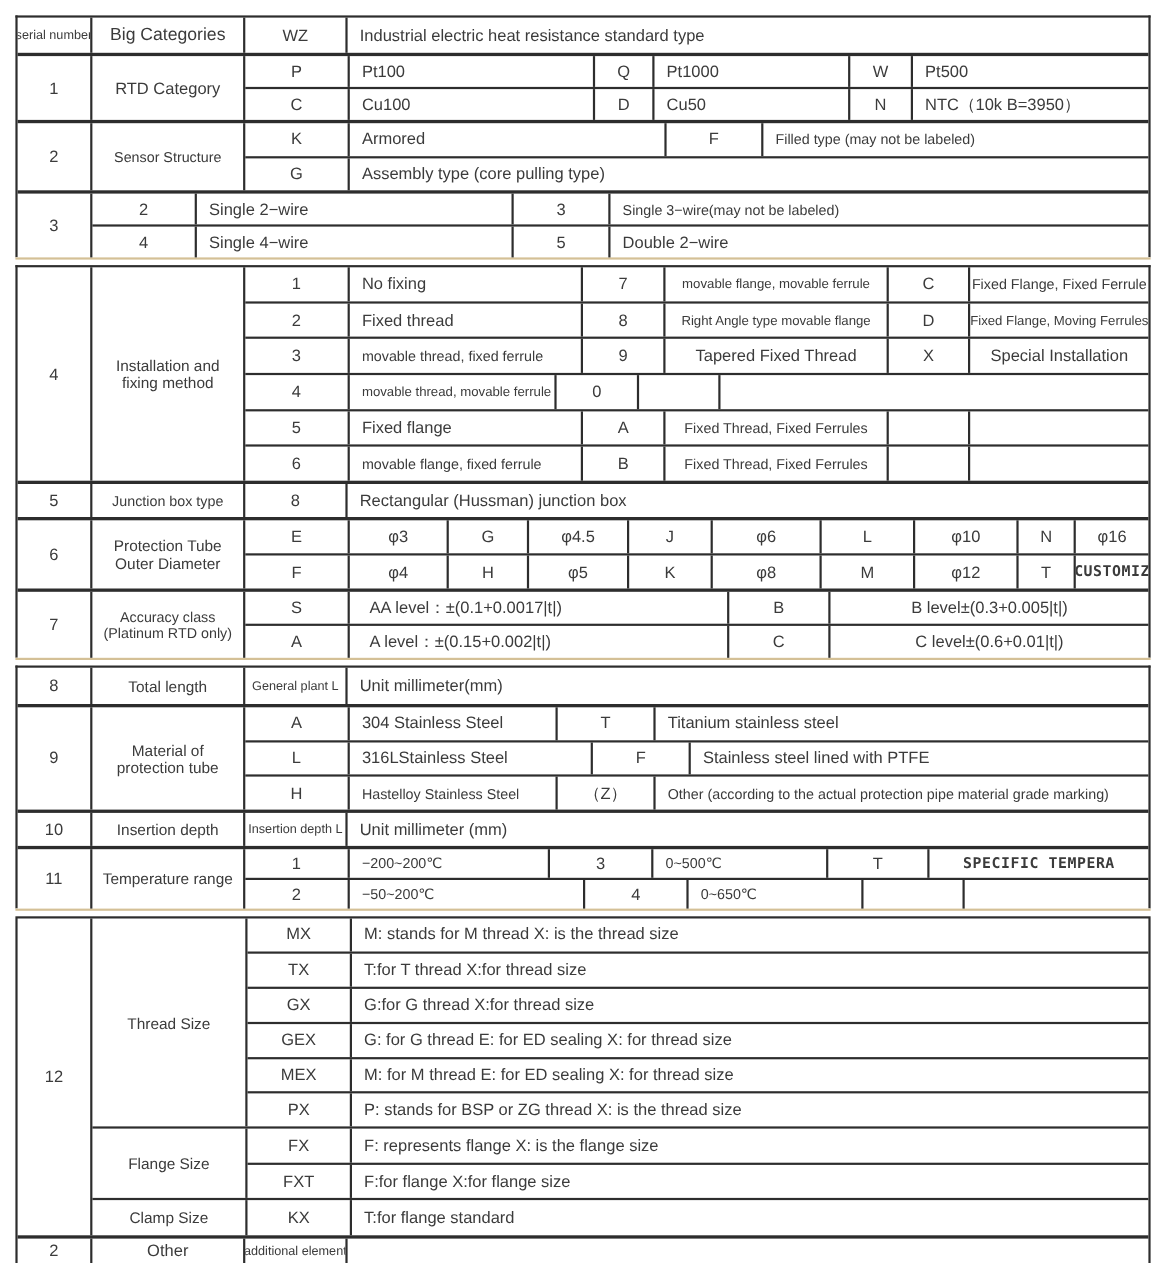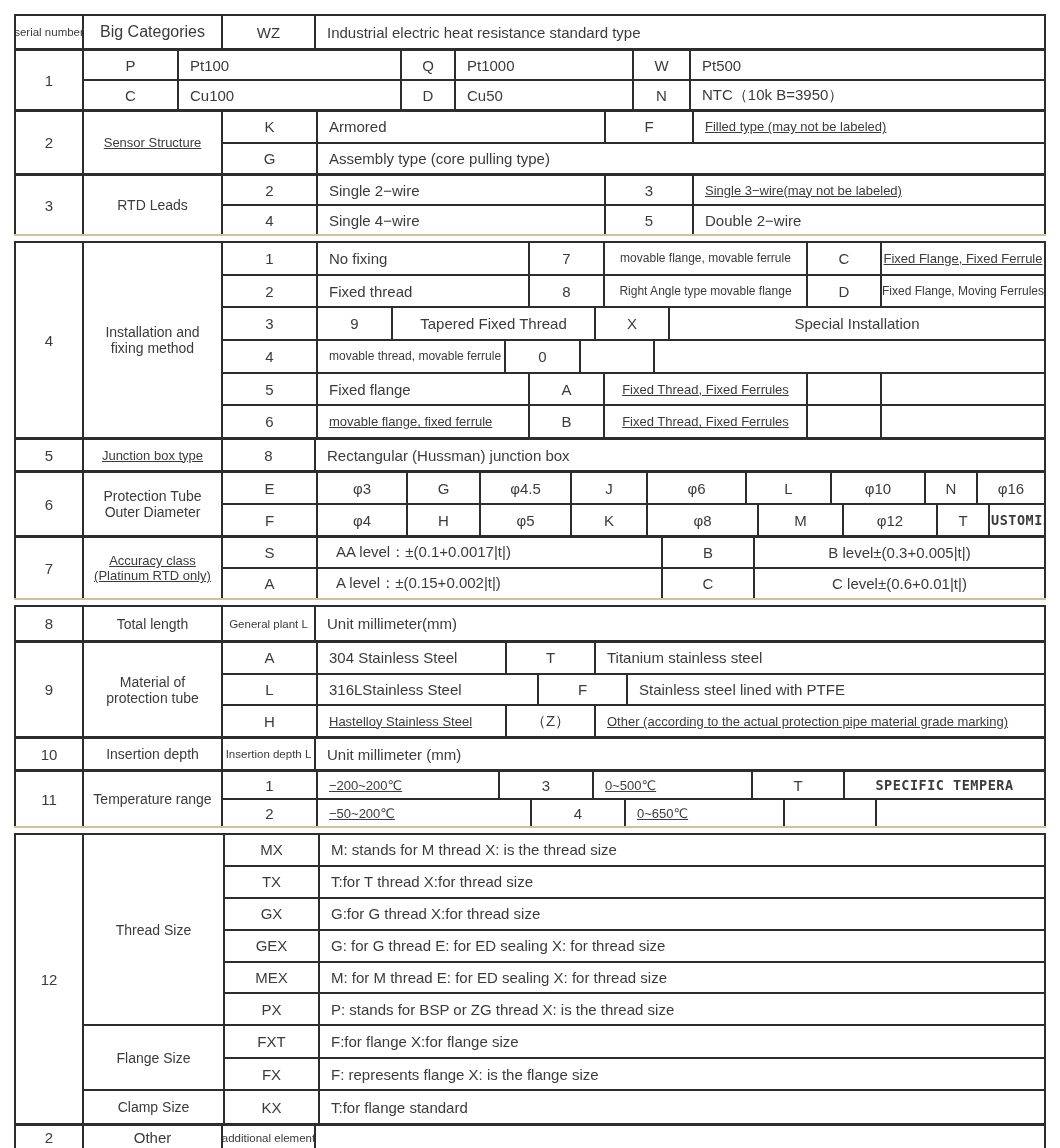--- a/index.html
+++ b/index.html
@@ -28,21 +28,21 @@
   .row { display: flex; flex: 1; min-height: 0; }
   .row + .row { border-top: 2px solid #2d2d2d; }
   .code { width: 93px; flex: none; }
   .fx { flex: none; }
   .fill { flex: 1; }
   .mid { flex: 1; display: flex; flex-direction: column; border-left: 2px solid #2d2d2d; min-width: 0; }
   .sub { display: flex; min-height: 0; }
   .sub + .sub { border-top: 2px solid #2d2d2d; }
   .fs15 { font-size: 15px; }
   .fs16 { font-size: 16px; }
-  .sm  { font-size: 13px; text-decoration: underline; }
+  .sm  { font-size: 13px; }
   .xxs { font-size: 12px; }
   .xs  { font-size: 11.5px; }
   .stencil {
     font-family: "DejaVu Sans Mono", monospace;
     font-weight: 700; letter-spacing: 0.5px; font-size: 13.5px;
   }
 </style>
 </head>
 <body>
 
@@ -52,20 +52,21 @@
 
     <div class="block" style="height:32px">
       <div class="c num xs">serial number</div>
       <div class="c lbl fs16">Big Categories</div>
       <div class="c code">WZ</div>
       <div class="c fill left">Industrial electric heat resistance standard type</div>
     </div>
 
     <div class="block" style="height:61px">
       <div class="c num">1</div>
+      <div class="c lbl fs15">RTD Category</div>
       <div class="rows">
         <div class="row">
           <div class="c code">P</div>
           <div class="c fx left" style="width:223px">Pt100</div>
           <div class="c fx" style="width:54px">Q</div>
           <div class="c fx left" style="width:178px">Pt1000</div>
           <div class="c fx" style="width:57px">W</div>
           <div class="c fill left">Pt500</div>
         </div>
         <div class="row">
@@ -91,21 +92,20 @@
         </div>
         <div class="row">
           <div class="c code">G</div>
           <div class="c fill left">Assembly type (core pulling type)</div>
         </div>
       </div>
     </div>
 
     <div class="block" style="height:61px">
       <div class="c num">3</div>
-      <div class="c lbl">RTD Leads</div>
       <div class="rows">
         <div class="row">
           <div class="c code">2</div>
           <div class="c fx left" style="width:288px">Single 2−wire</div>
           <div class="c fx" style="width:88px">3</div>
           <div class="c fill left sm">Single 3−wire(may not be labeled)</div>
         </div>
         <div class="row">
           <div class="c code">4</div>
           <div class="c fx left" style="width:288px">Single 4−wire</div>
@@ -136,20 +136,21 @@
         <div class="row">
           <div class="c code">2</div>
           <div class="c fx left" style="width:212px">Fixed thread</div>
           <div class="c fx" style="width:75px">8</div>
           <div class="c fx xxs" style="width:203px">Right Angle type movable flange</div>
           <div class="c fx" style="width:74px">D</div>
           <div class="c fill xxs">Fixed Flange, Moving Ferrules</div>
         </div>
         <div class="row">
           <div class="c code">3</div>
+          <div class="c fx left sm" style="width:212px">movable thread, fixed ferrule</div>
           <div class="c fx" style="width:75px">9</div>
           <div class="c fx" style="width:203px">Tapered Fixed Thread</div>
           <div class="c fx" style="width:74px">X</div>
           <div class="c fill">Special Installation</div>
         </div>
         <div class="row">
           <div class="c code">4</div>
           <div class="c fx left xxs" style="width:188px">movable thread, movable ferrule</div>
           <div class="c fx" style="width:75px">0</div>
           <div class="c fx" style="width:74px"></div>
@@ -197,21 +198,21 @@
           <div class="c fx" style="width:94px">φ10</div>
           <div class="c fx" style="width:52px">N</div>
           <div class="c fill">φ16</div>
         </div>
         <div class="row">
           <div class="c code">F</div>
           <div class="c fx" style="width:90px">φ4</div>
           <div class="c fx" style="width:73px">H</div>
           <div class="c fx" style="width:91px">φ5</div>
           <div class="c fx" style="width:76px">K</div>
-          <div class="c fx" style="width:111px">φ8</div>
+          <div class="c fx" style="width:99px">φ8</div>
           <div class="c fx" style="width:85px">M</div>
           <div class="c fx" style="width:94px">φ12</div>
           <div class="c fx" style="width:52px">T</div>
           <div class="c fill stencil">CUSTOMIZ</div>
         </div>
       </div>
     </div>
 
     <div class="block" style="height:63px">
       <div class="c num">7</div>
@@ -337,26 +338,26 @@
               <div class="c code">PX</div>
               <div class="c fill left">P: stands for BSP or ZG thread X: is the thread size</div>
             </div>
           </div>
         </div>
 
         <div class="sub" style="flex:2">
           <div class="c lbl">Flange Size</div>
           <div class="rows">
             <div class="row">
+              <div class="c code">FX</div>
+              <div class="c fill left">F: represents flange X: is the flange size</div>
+            </div>
+            <div class="row">
               <div class="c code">FXT</div>
               <div class="c fill left">F:for flange X:for flange size</div>
-            </div>
-            <div class="row">
-              <div class="c code">FX</div>
-              <div class="c fill left">F: represents flange X: is the flange size</div>
             </div>
           </div>
         </div>
 
         <div class="sub" style="flex:1">
           <div class="c lbl">Clamp Size</div>
           <div class="rows">
             <div class="row">
               <div class="c code">KX</div>
               <div class="c fill left">T:for flange standard</div>

